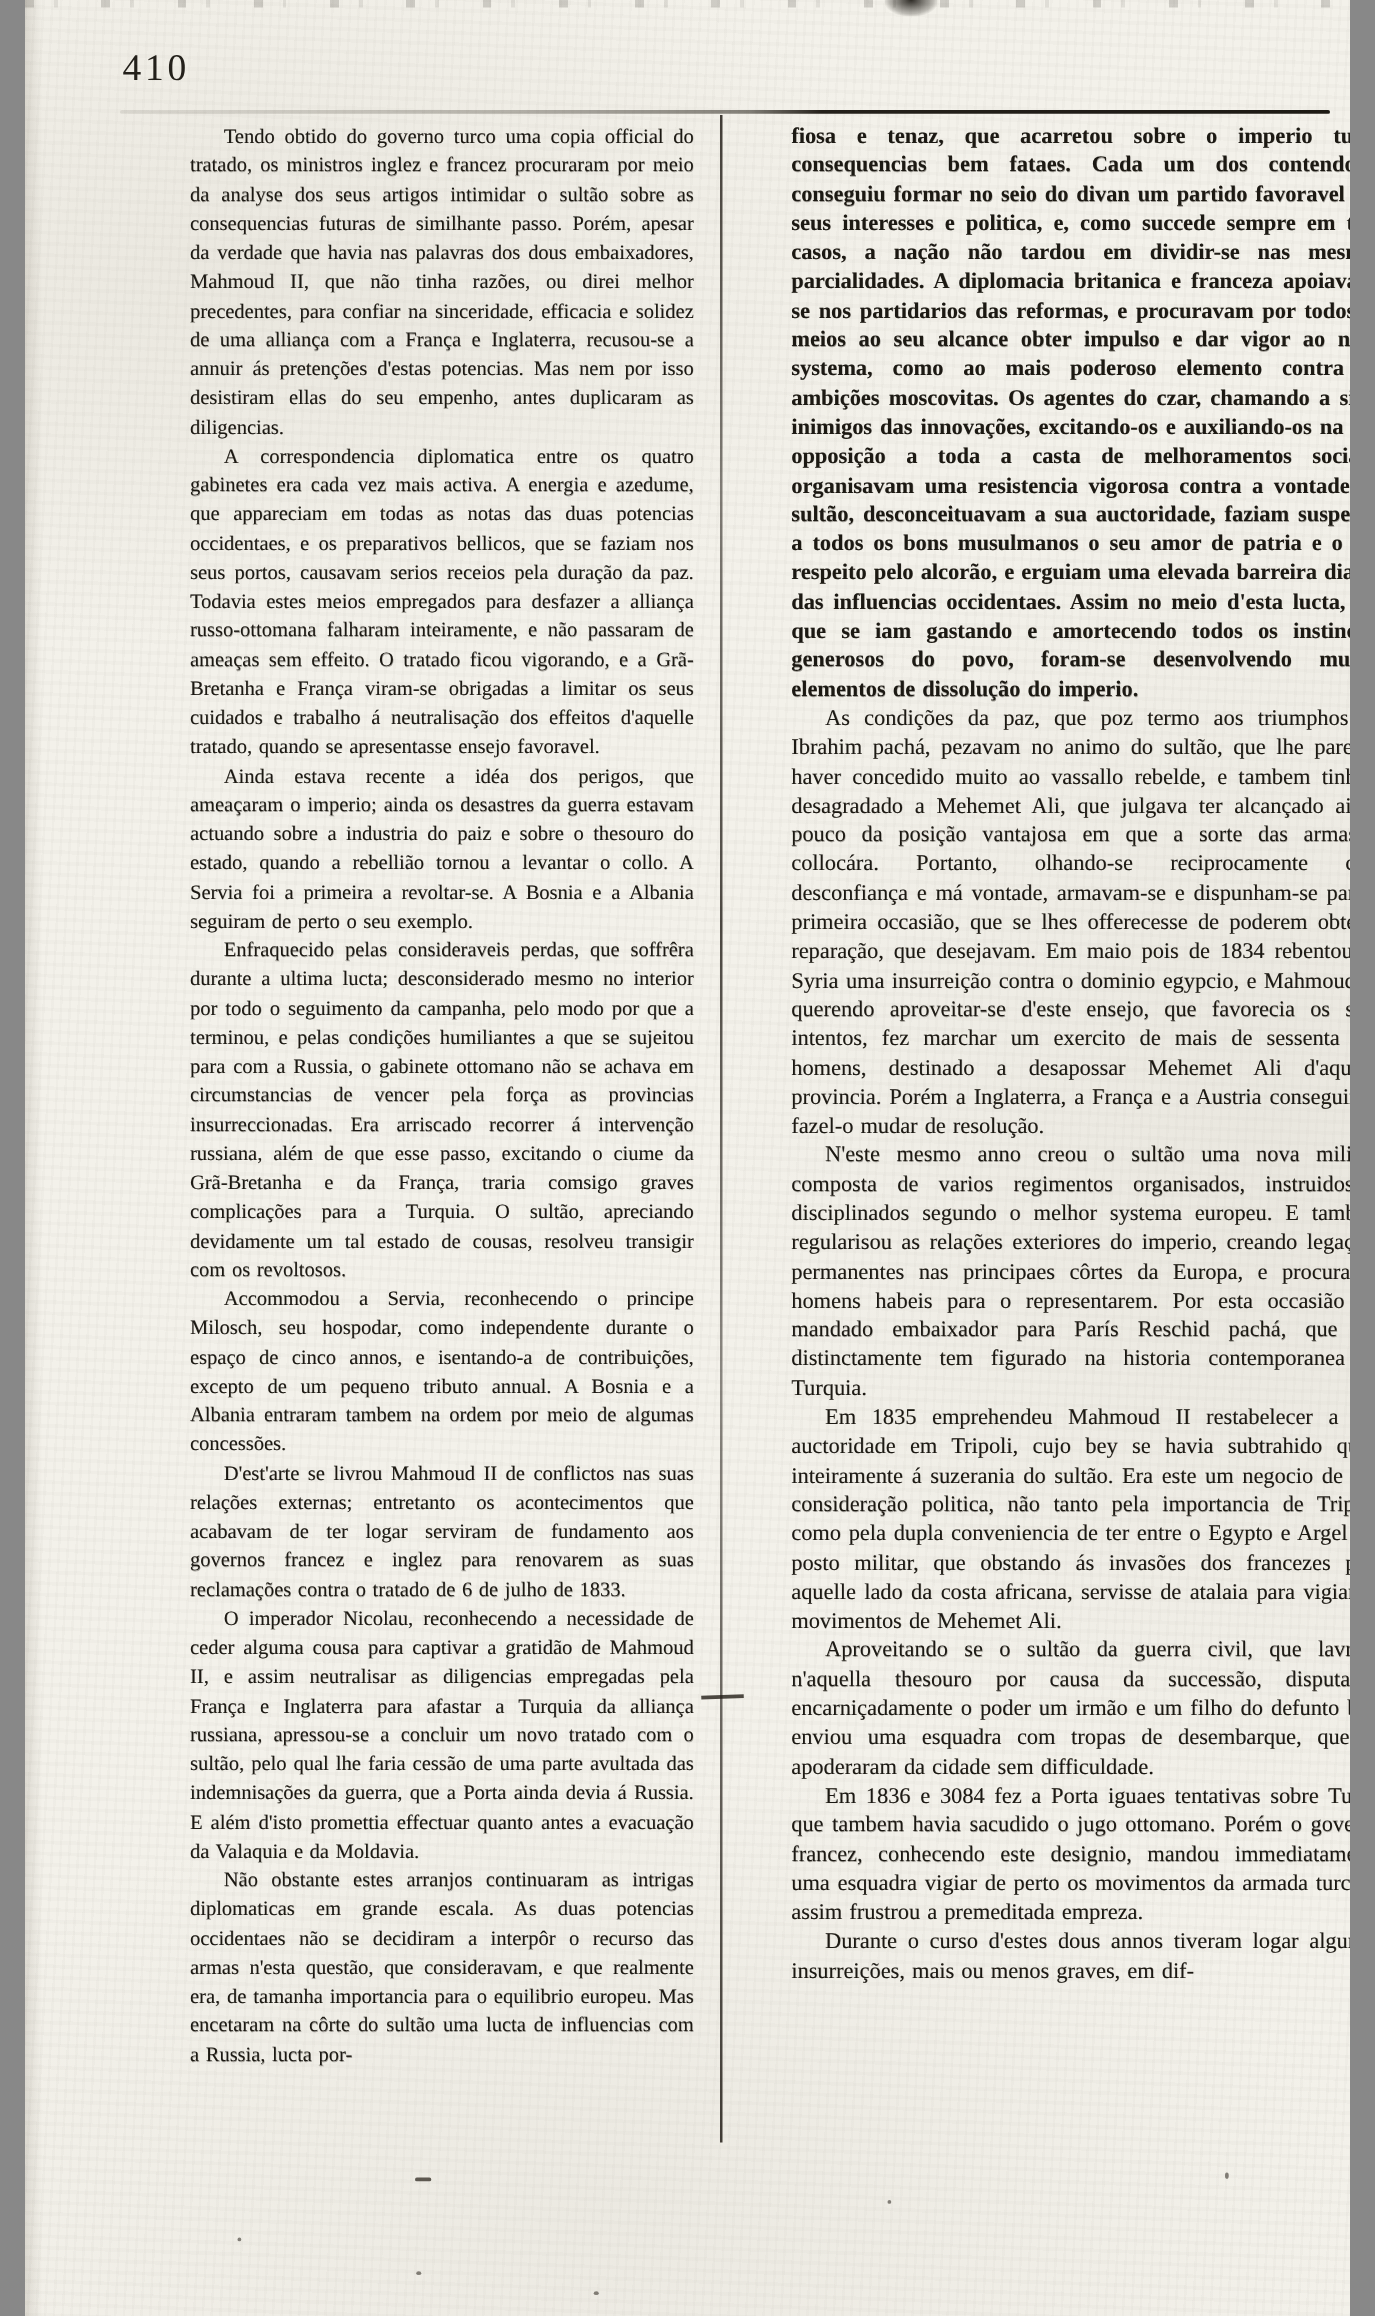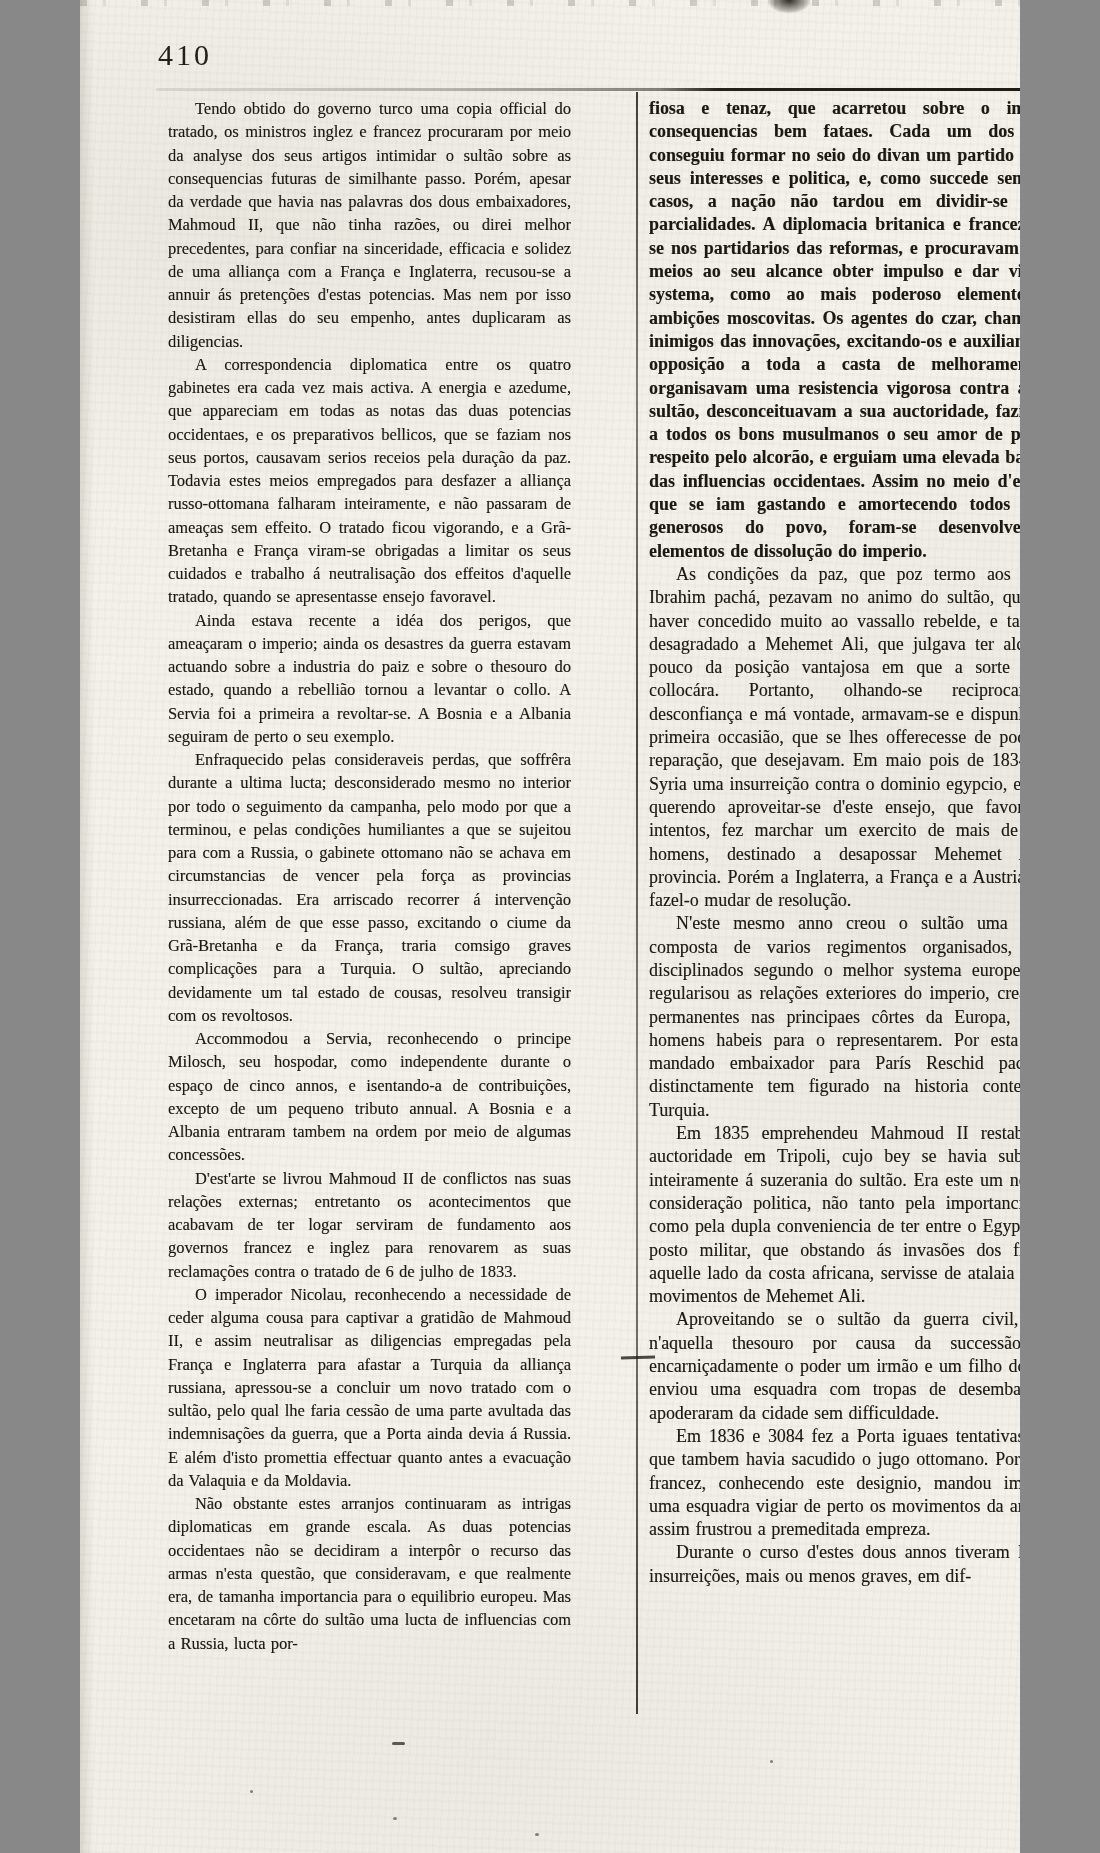--- a/index.html
+++ b/index.html
@@ -2,21 +2,21 @@
 <html><head>
 <meta charset="utf-8">
 <style>
   html, body {
     margin: 0;
     padding: 0;
     background: #888;
   }
   .page {
     position: relative;
-    width: 940px;
+    width: 1060px;
     height: 1853px;
     margin: 0 auto;
     overflow: hidden;
     background:
       radial-gradient(ellipse 900px 500px at 18% 12%, rgba(205,200,188,0.25), rgba(0,0,0,0) 60%),
       radial-gradient(ellipse 700px 900px at 95% 50%, rgba(210,206,196,0.30), rgba(0,0,0,0) 65%),
       radial-gradient(ellipse 1000px 600px at 45% 95%, rgba(208,204,194,0.22), rgba(0,0,0,0) 60%),
       repeating-linear-gradient(93deg, rgba(120,115,105,0.035) 0 2px, rgba(0,0,0,0) 2px 7px),
       repeating-linear-gradient(2deg, rgba(120,115,105,0.03) 0 3px, rgba(0,0,0,0) 3px 9px),
       #f3f1ea;
@@ -59,20 +59,21 @@
     border-radius: 2px;
   }
   
   .column {
     position: absolute;
     top: 97px;
     text-align: justify;
     text-justify: inter-word;
     hyphens: none;
     overflow: hidden;
+    margin-left: 44px;
   }
   .column p {
     margin: 0;
     padding: 0;
     text-indent: 27px;
     word-spacing: 1.2px;
     text-shadow: 0.35px 0.35px 0 rgba(28,24,18,0.38);
   }
   .column p.no-indent { text-indent: 0; font-weight: bold; }
   .col-left {

